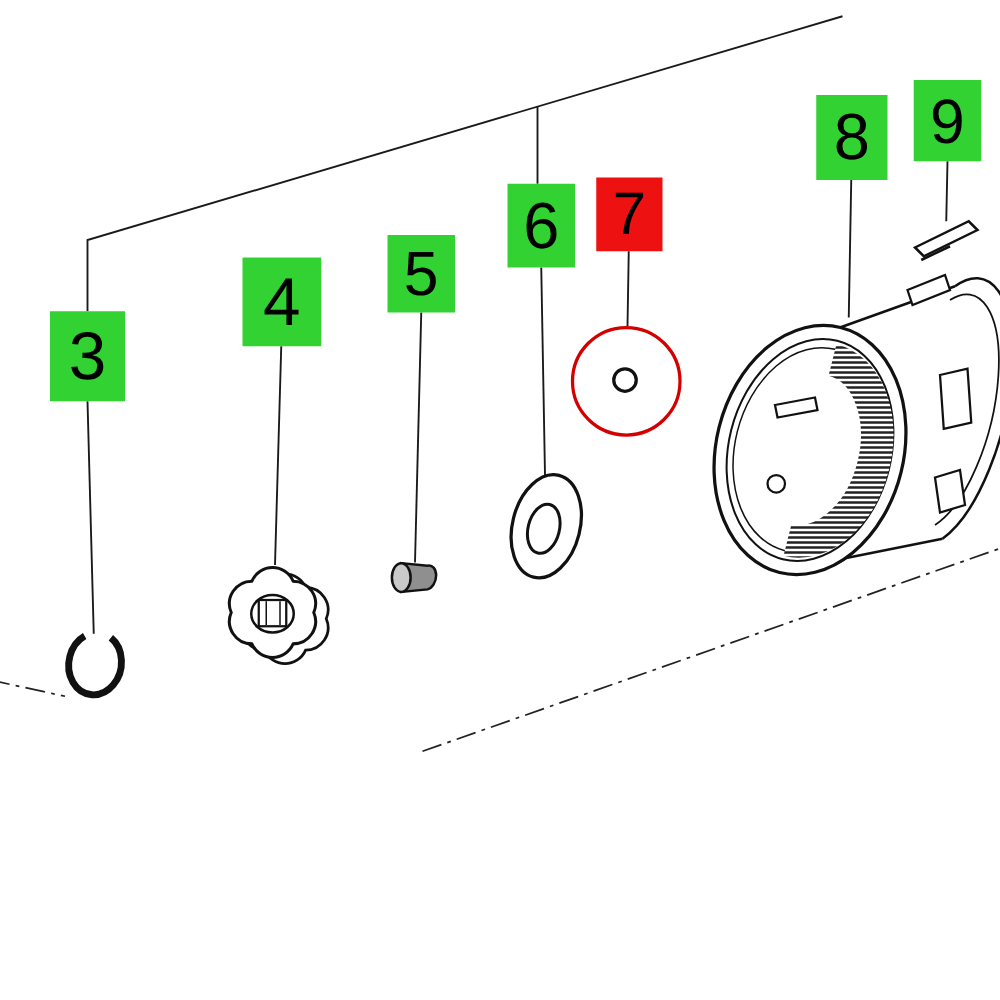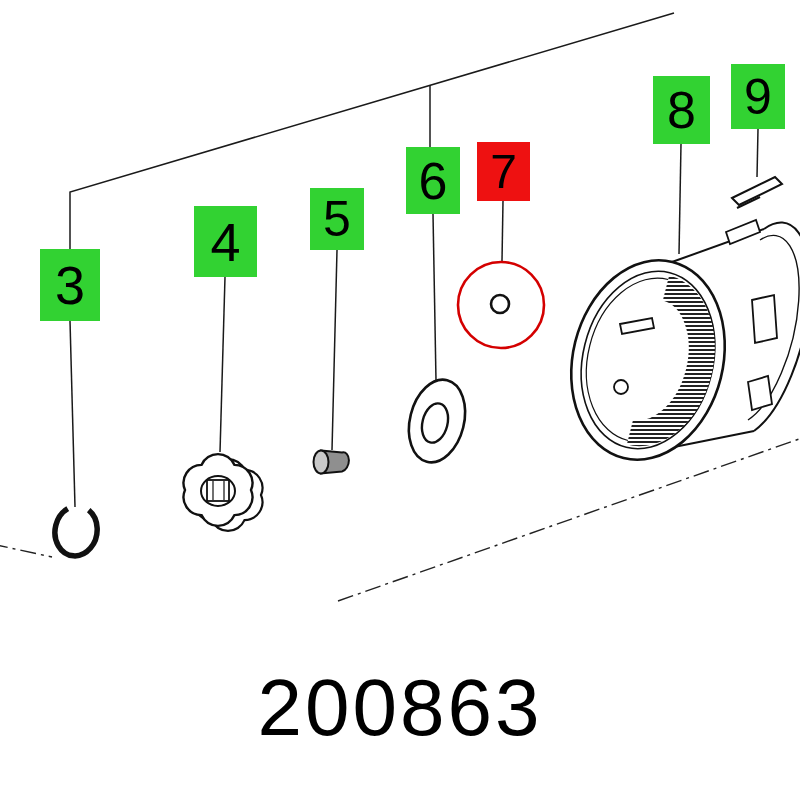--- a/index.html
+++ b/index.html
@@ -99,15 +99,14 @@
   </svg>
 
   <div class="part-label" id="label-3" style="background: rgb(50, 210, 50);">3</div>
   <div class="part-label" id="label-4" style="background: rgb(50, 210, 50);">4</div>
   <div class="part-label" id="label-5" style="background: rgb(50, 210, 50);">5</div>
   <div class="part-label" id="label-6" style="background: rgb(50, 210, 50);">6</div>
   <div class="part-label" id="label-7" style="background: rgb(238, 17, 17);">7</div>
   <div class="part-label" id="label-8" style="background: rgb(50, 210, 50);">8</div>
   <div class="part-label" id="label-9" style="background: rgb(50, 210, 50);">9</div>
 
-  <div class="drawing-number">200863</div>
 
 </div>
 
 </body></html>

